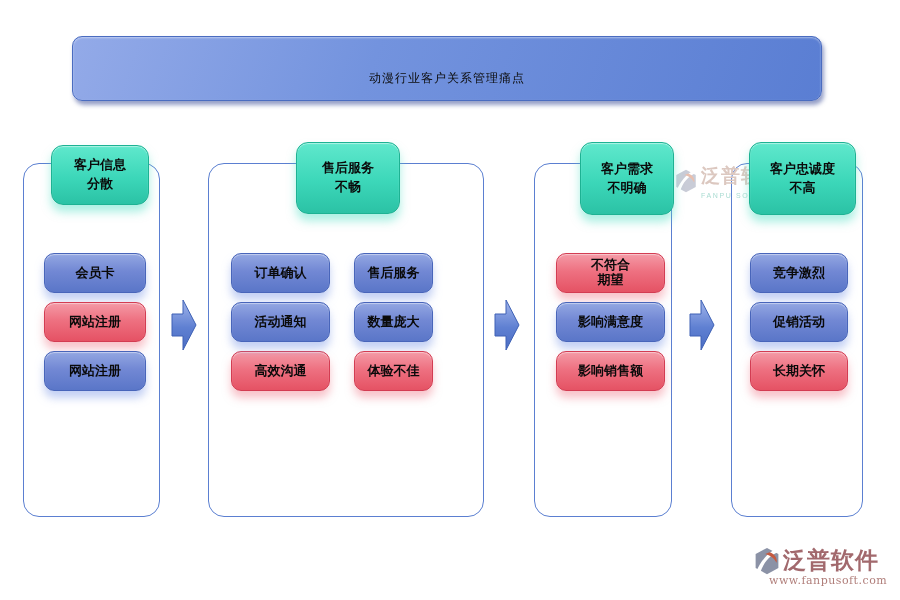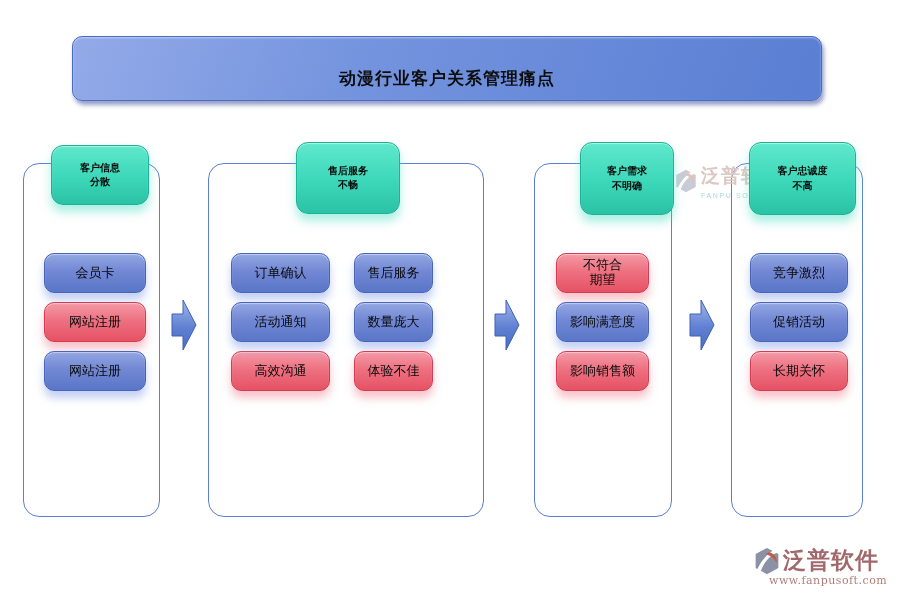--- a/index.html
+++ b/index.html
@@ -5,57 +5,57 @@
   html,body{margin:0;padding:0;background:#fff;}
   .stage{position:relative;width:900px;height:600px;background:#ffffff;overflow:hidden;
          font-family:"Liberation Sans",sans-serif;}
 
   
   .banner{position:absolute;left:72px;top:36px;width:748px;height:63px;border-radius:10px;
           background:linear-gradient(110deg,#93aae8 0%,#7393de 40%,#5a7ed3 100%);
           border:1px solid #4a6cc0;z-index:2;
           box-shadow:2px 4px 4px rgba(45,65,145,.5), inset 0 1px 2px rgba(255,255,255,.45);
           display:flex;align-items:center;justify-content:center;}
-  .banner .banner-text{font-size:17px;font-weight:bold;color:#0d0d0d;letter-spacing:1px;margin-top:20px;}
+  .banner .banner-text{font-size:12px;font-weight:normal;color:#0d0d0d;letter-spacing:1px;margin-top:20px;}
 
   
   .panel{position:absolute;top:163px;height:354px;background:#fff;border:1.5px solid #5b7fd1;
          border-radius:16px;box-sizing:border-box;z-index:1;}
   .c1{left:23px;width:137px}
   .c2{left:208px;width:276px}
   .c3{left:534px;width:138px}
   .c4{left:731px;width:132px}
 
   
   .badge{position:absolute;z-index:5;display:flex;align-items:center;justify-content:center;
-         text-align:center;white-space:pre-line;font-size:10px;font-weight:bold;color:#0a0a0a;
+         text-align:center;white-space:pre-line;font-size:13px;font-weight:bold;color:#0a0a0a;
          line-height:1.45;border-radius:12px;
          background:linear-gradient(180deg,#5fe8cc 0%,#3cd7b9 55%,#2bc2a5 100%);
          border:1px solid #1db293;
          box-shadow:0 7px 10px rgba(90,225,200,.5), inset 0 1px 1px rgba(255,255,255,.5);}
   .b1{left:51px;top:145px;width:96px;height:58px}
   .b2{left:296px;top:142px;width:102px;height:70px}
   .b3{left:580px;top:142px;width:92px;height:71px}
   .b4{left:749px;top:142px;width:105px;height:71px}
 
   
   .btn{position:absolute;z-index:4;height:40px;border-radius:10px;box-sizing:border-box;
        display:flex;align-items:center;justify-content:center;text-align:center;
-       white-space:pre-line;font-size:13px;font-weight:normal;color:#0a0a0a;line-height:1.15;}
+       white-space:pre-line;font-size:13px;font-weight:bold;color:#0a0a0a;line-height:1.15;}
   .btn.blue{background:linear-gradient(180deg,#93a7e2 0%,#7288d4 45%,#5a76c8 100%);
             border:1.5px solid #4865ba;
             box-shadow:0 7px 8px rgba(145,170,235,.55), inset 0 1px 1px rgba(255,255,255,.45);}
   .btn.red{background:linear-gradient(180deg,#f49aa6 0%,#ee7181 45%,#e55264 100%);
            border:1.5px solid #d33c52;
            box-shadow:0 7px 8px rgba(242,135,150,.5), inset 0 1px 1px rgba(255,255,255,.45);}
   .r1{top:253px}.r2{top:302px}.r3{top:351px}
   .p1{left:44px;width:102px}
   .p2a{left:231px;width:99px}
   .p2b{left:354px;width:79px}
-  .p3{left:556px;width:93px}
+  .p3{left:556px;width:109px}
   .p4{left:750px;width:98px}
 
   
   .arrow{position:absolute;top:297px;width:26px;height:56px;z-index:1;}
   .a1{left:171px}.a2{left:494px}.a3{left:689px}
 
   
   .watermark{position:absolute;left:674px;top:163px;z-index:3;display:flex;align-items:flex-start;gap:3px;}
   .wm-icon{width:24px;height:28px;margin-top:4px;}
   .wm-col{display:flex;flex-direction:column;}

